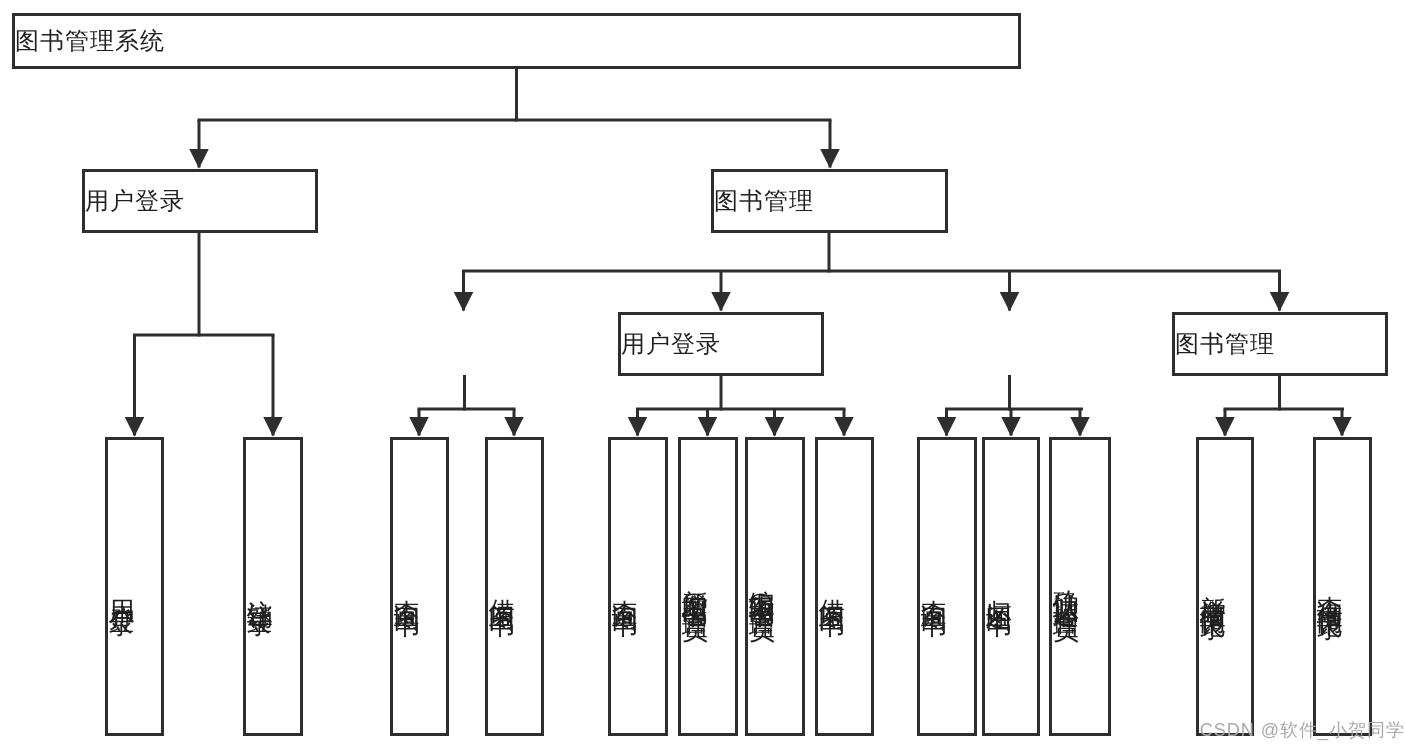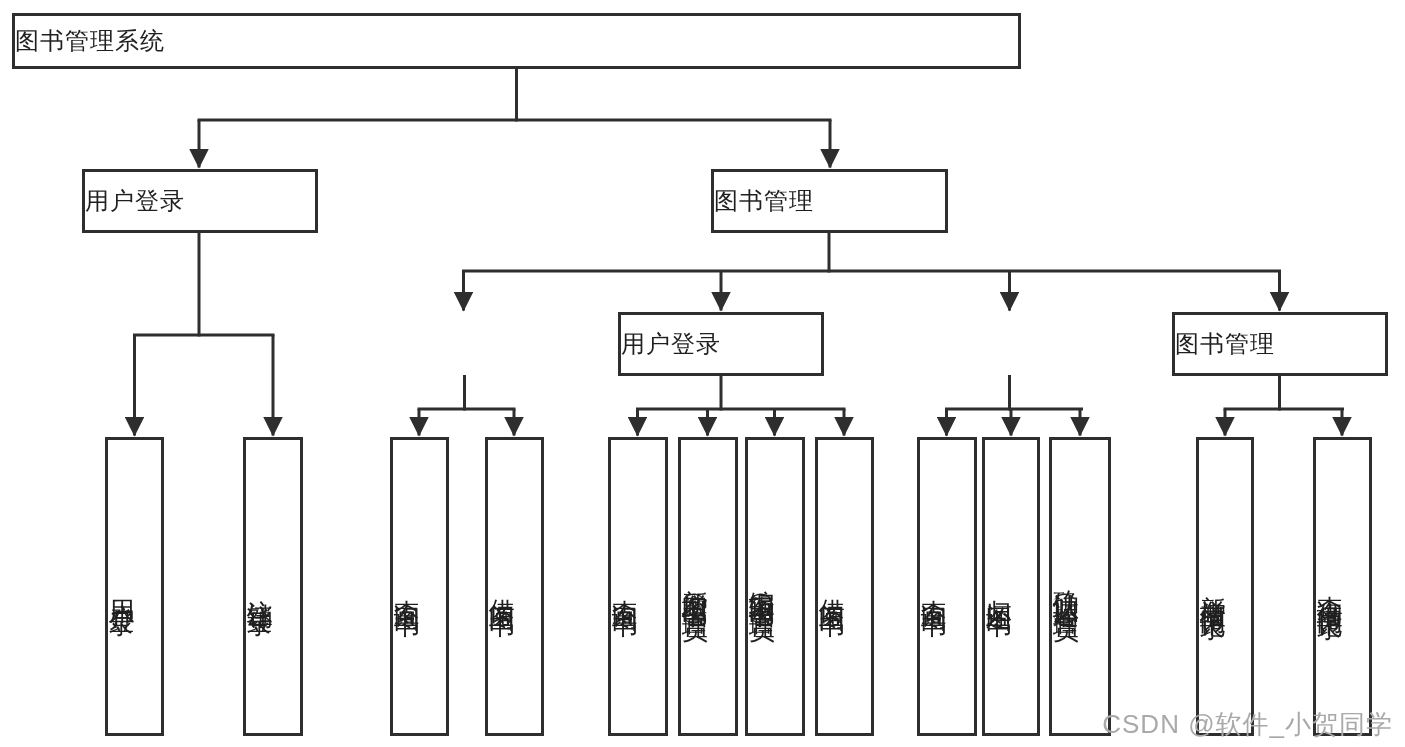--- a/index.html
+++ b/index.html
@@ -33,23 +33,23 @@
   .leaf .lbl {
     writing-mode: vertical-rl;
     text-orientation: mixed;
     font-size: 26px;
     letter-spacing: 4px;
     line-height: 1.05;
     white-space: nowrap;
   }
   .watermark {
     position: absolute;
-    right: 12px;
+    right: 0;
     bottom: 5px;
-    font-size: 26px;
+    font-size: 18px;
     color: #a9a9a9;
     letter-spacing: 1px;
     z-index: 5;
     white-space: nowrap;
   }
 </style>
 </head>
 <body>
 
 <div class="stage">

